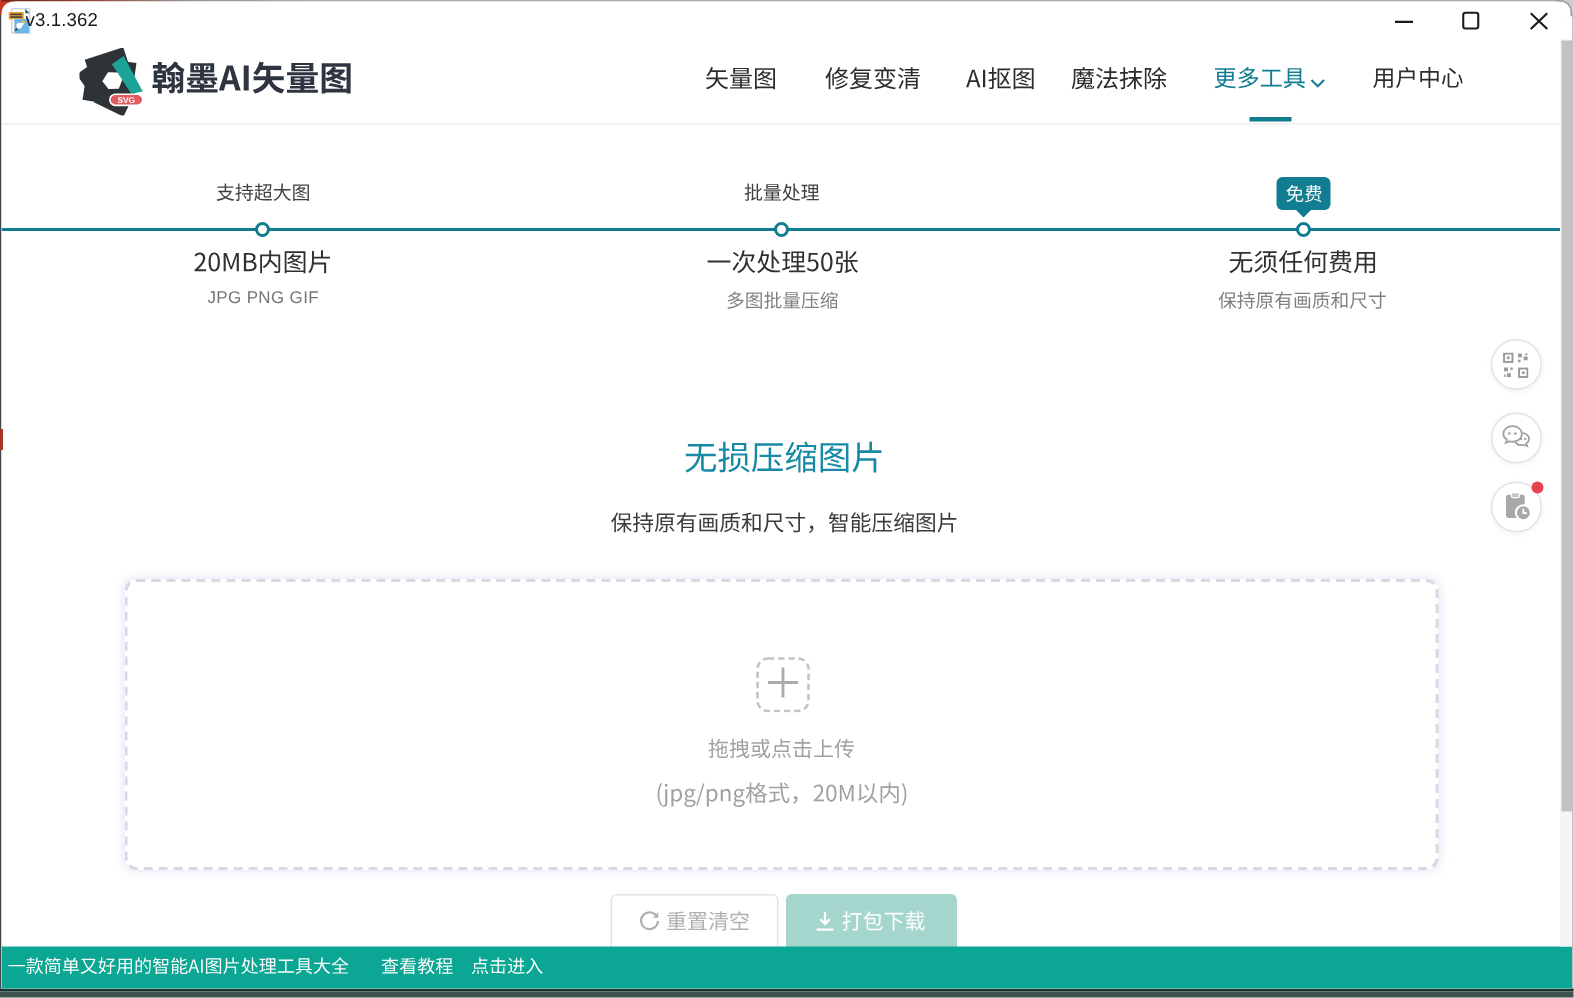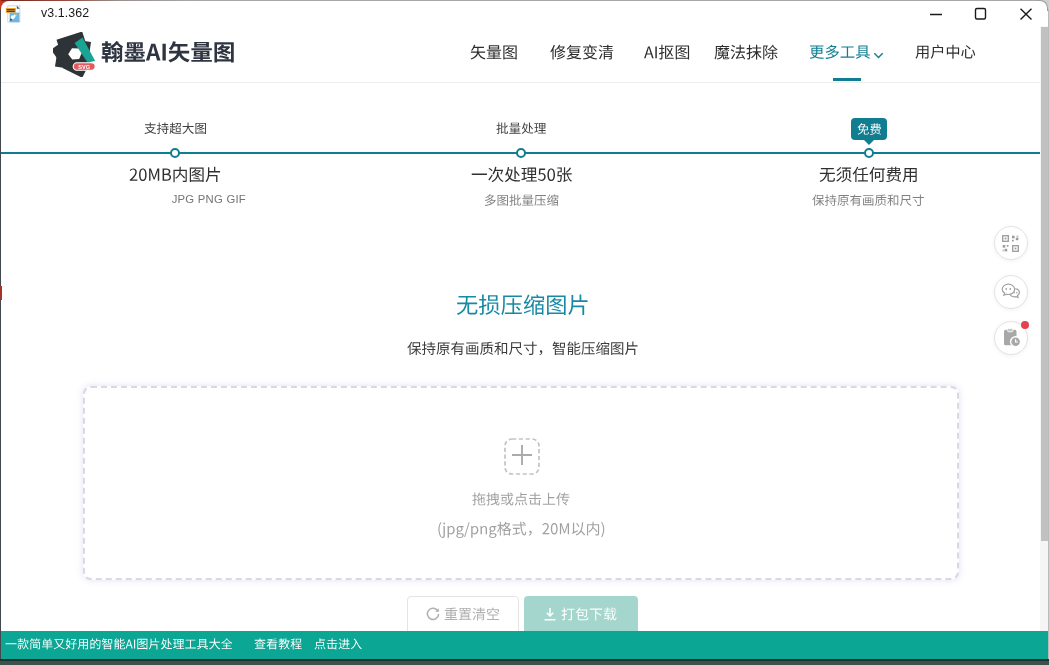--- a/index.html
+++ b/index.html
@@ -127,21 +127,21 @@
 <rect x="2.8" y="0.8" width="12.1" height="16.2" fill="#fdfdfd" stroke="#c8d0da" stroke-width="0.8"></rect>
 <path d="M11.8 0.8 l3 3 -3 0 z" fill="#3b5a77"></path>
 <rect x="0.8" y="3" width="10.1" height="4.9" fill="#f4a62a"></rect>
 <path d="M1.8 4.6 h8 M1.8 6.4 h8" stroke="#474747" stroke-width="1.2"></path>
 <rect x="4.6" y="7.6" width="9.8" height="9.6" fill="#6db6e8"></rect>
 <circle cx="7.8" cy="12.1" r="1.9" fill="#fff"></circle>
 <path d="M9.9 9.1 l1.6 1.2 -2.9 3.4 -1.7 0.7 0.4 -1.9 z" fill="#fff"></path>
 <circle cx="10.6" cy="9.5" r="1" fill="#e8b33a"></circle>
 <path d="M5.6 13.5 l1.8 1.4 -2.8 1 z" fill="#35495c"></path>
 </svg>
-<div class="abs" style="left:40px;top:5.4px;font-size:12.4px;color:#191919;letter-spacing:0.1px">v3.1.362</div>
+<div class="abs" style="left:16px;top:5.4px;font-size:12.4px;color:#191919;letter-spacing:0.1px">v3.1.362</div>
 <svg class="abs" style="left:926px;top:5px" width="112" height="16" viewBox="0 0 112 16">
       <path d="M3 8.6 h12" stroke="#1a1a1a" stroke-width="1.5" fill="none"></path>
       <rect x="48.5" y="2.5" width="10" height="10.5" rx="1.5" fill="none" stroke="#1a1a1a" stroke-width="1.4"></rect>
       <path d="M93.5 2.8 l11 10.6 M104.5 2.8 l-11 10.6" stroke="#1a1a1a" stroke-width="1.4" fill="none"></path>
     </svg>
 <svg class="abs" style="left:52px;top:31px" width="44" height="45" viewBox="0 0 44 45">
 <g fill="#2e3338">
 <rect x="7" y="3" width="27" height="27" transform="rotate(-18 20.5 16.5)"></rect>
 <rect x="4" y="9" width="29" height="28" transform="rotate(9 18.5 23)"></rect>
 <rect x="13" y="21" width="22" height="21" transform="rotate(26 24 31.5)"></rect>
@@ -293,21 +293,21 @@
         <use href="#g30" x="1000"></use>
         <use href="#g55" x="2000"></use>
         <use href="#g56" x="3000"></use>
         <use href="#g57" x="4000"></use>
         <use href="#g58" x="5000"></use>
         <use href="#g59" x="6000"></use>
         <use href="#g60" x="7000"></use>
         <use href="#g61" x="8000"></use>
       </g>
     </svg>
-<div class="abs" style="left:104px;top:191.9px;width:141px;text-align:right;font-size:11.3px;letter-spacing:0.25px;color:#757575">JPG PNG GIF</div>
+<div class="abs" style="left:104px;top:191.9px;width:141px;text-align:center;font-size:11.3px;letter-spacing:0.25px;color:#757575">JPG PNG GIF</div>
 <svg class="vt" style="left:454.7px;top:291.0px" width="133.8" height="27.9" viewBox="0 0 133.8 27.9">
       <g fill="#1689a4" transform="translate(0,21.18) scale(0.02230,-0.02230)">
         <use href="#g48" x="0"></use>
         <use href="#g62" x="1000"></use>
         <use href="#g52" x="2000"></use>
         <use href="#g53" x="3000"></use>
         <use href="#g9" x="4000"></use>
         <use href="#g43" x="5000"></use>
       </g>
     </svg>

